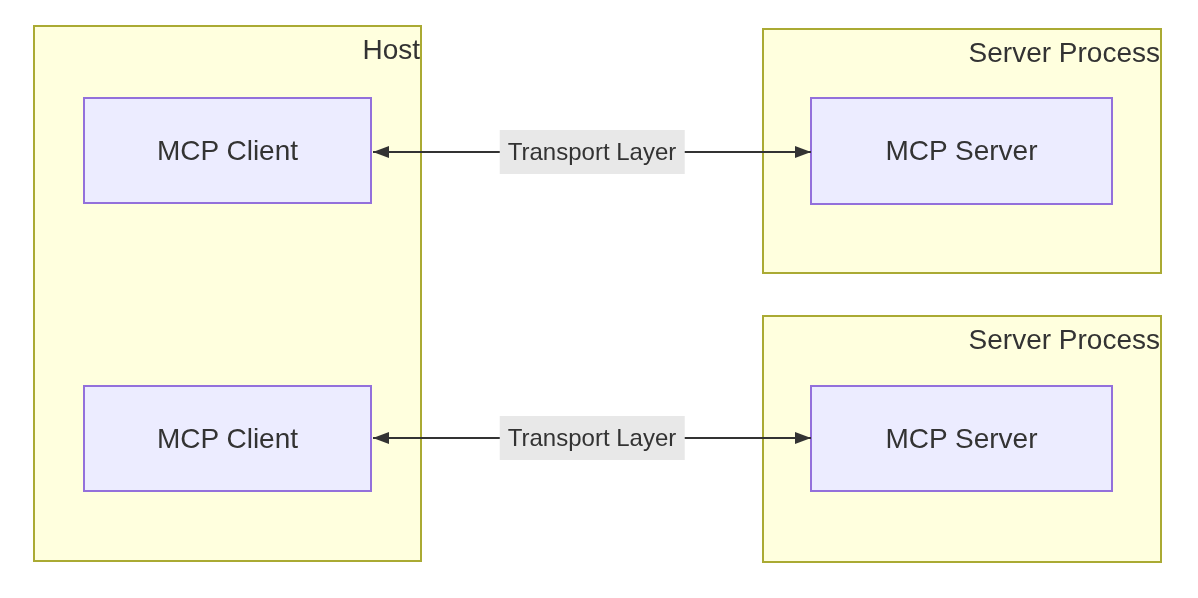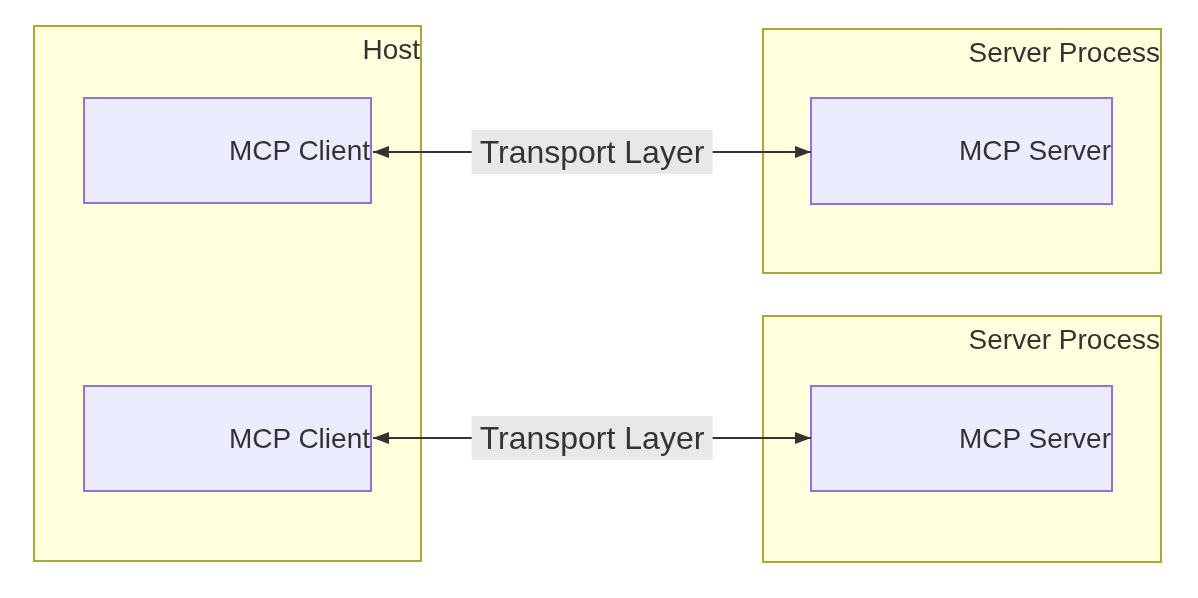--- a/index.html
+++ b/index.html
@@ -36,21 +36,21 @@
   .cluster-server-2  { left: 762px; top: 315px; width: 400px; height: 248px; }
 
   
   .node {
     position: absolute;
     background: var(--node-fill, #ececff);
     border: 2px solid var(--node-border, #9370db);
     box-sizing: border-box;
     display: flex;
     align-items: center;
-    justify-content: flex-end;
+    justify-content: center;
     font-size: 28px;
     color: var(--text-color, #333333);
   }
   .node-client-1 { left: 83px;  top: 97px;  width: 289px; height: 107px; }
   .node-client-2 { left: 83px;  top: 385px; width: 289px; height: 107px; }
   .node-server-1 { left: 810px; top: 97px;  width: 303px; height: 108px; }
   .node-server-2 { left: 810px; top: 385px; width: 303px; height: 107px; }
 
   
   .edge {
@@ -82,21 +82,21 @@
   .arrowhead-right {
     right: 0;
     border-left: 16px solid var(--edge-color, #333333);
   }
   .edge-label {
     position: absolute;
     left: 50%;
     top: 1px;
     transform: translate(-50%, -50%);
     background: var(--edge-label-bg, #e8e8e8);
-    font-size: 32px;
+    font-size: 24px;
     line-height: 36px;
     padding: 4px 8px;
     white-space: nowrap;
     color: var(--text-color, #333333);
   }
 </style>
 </head>
 <body>
 
 <div class="canvas">

